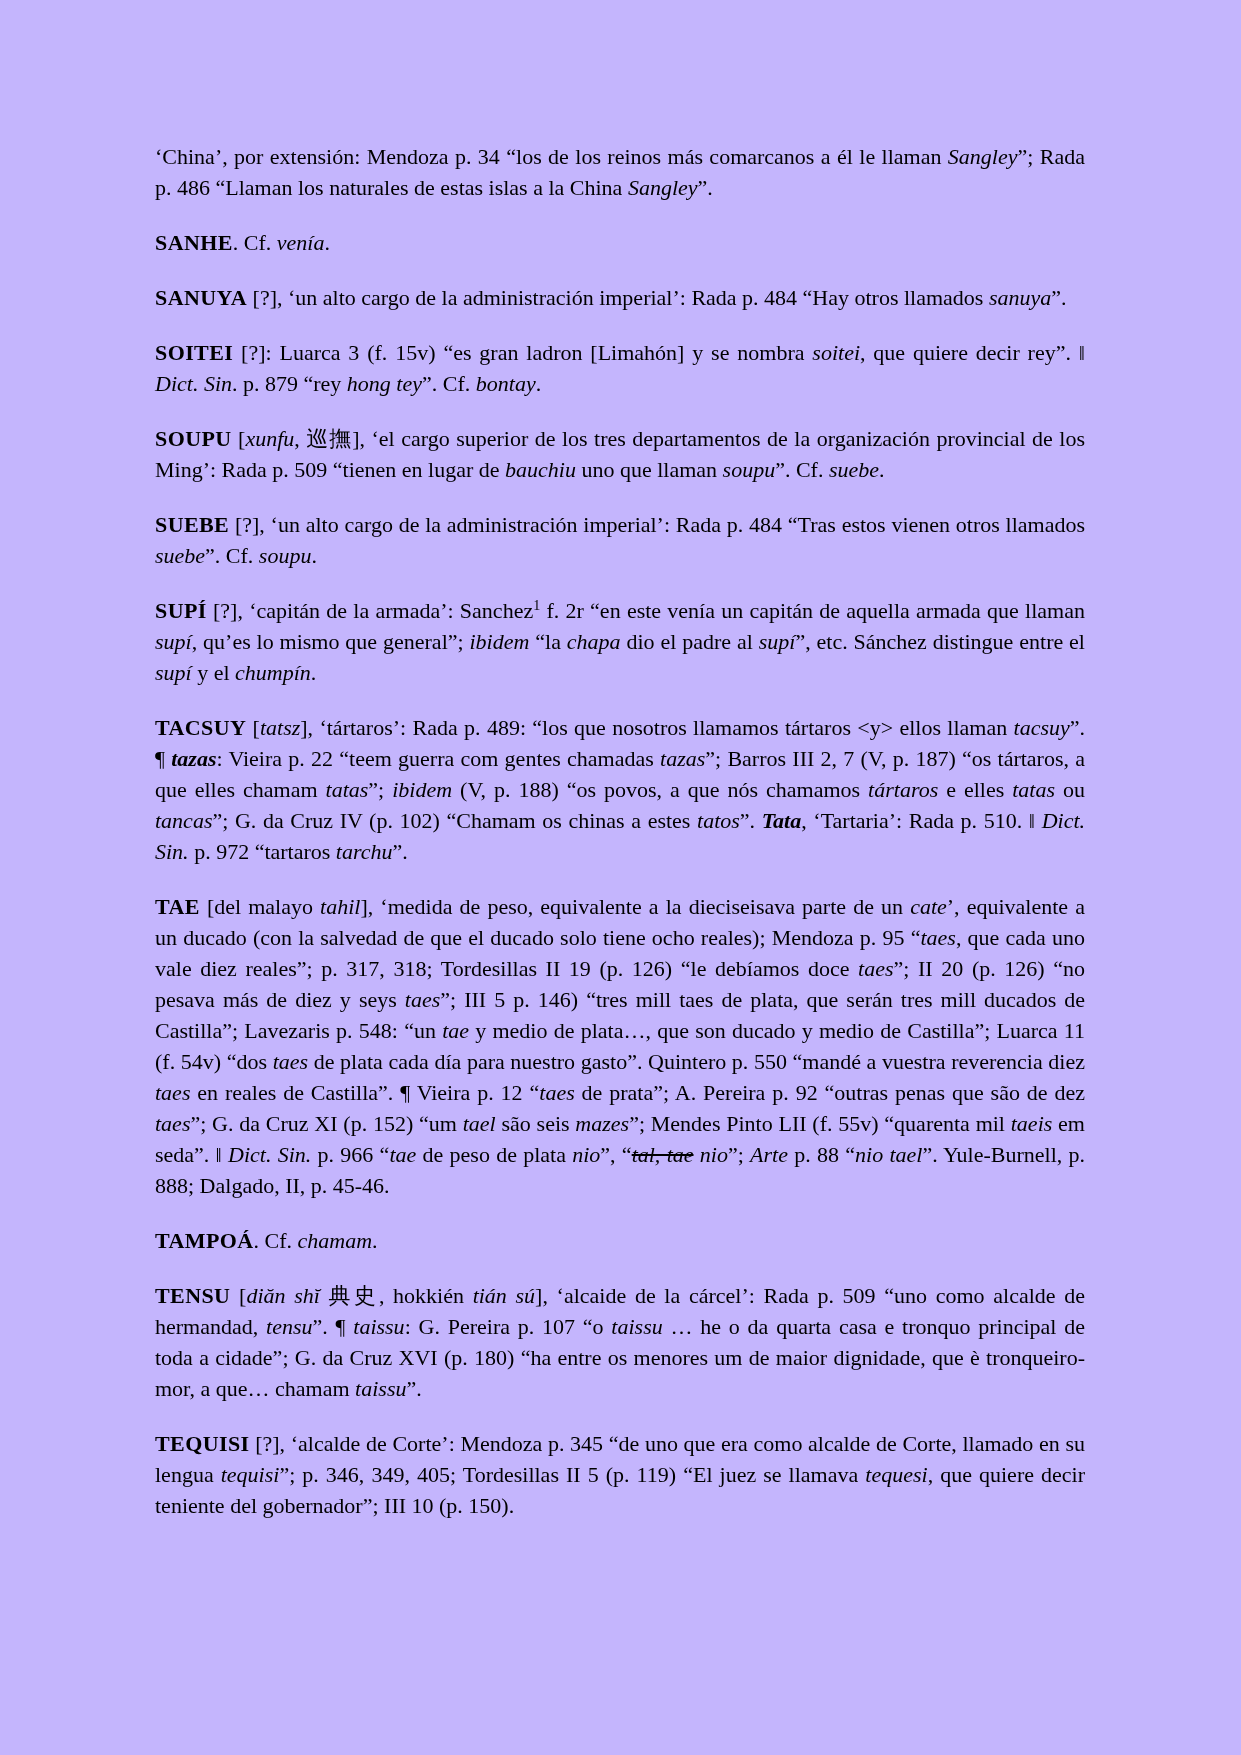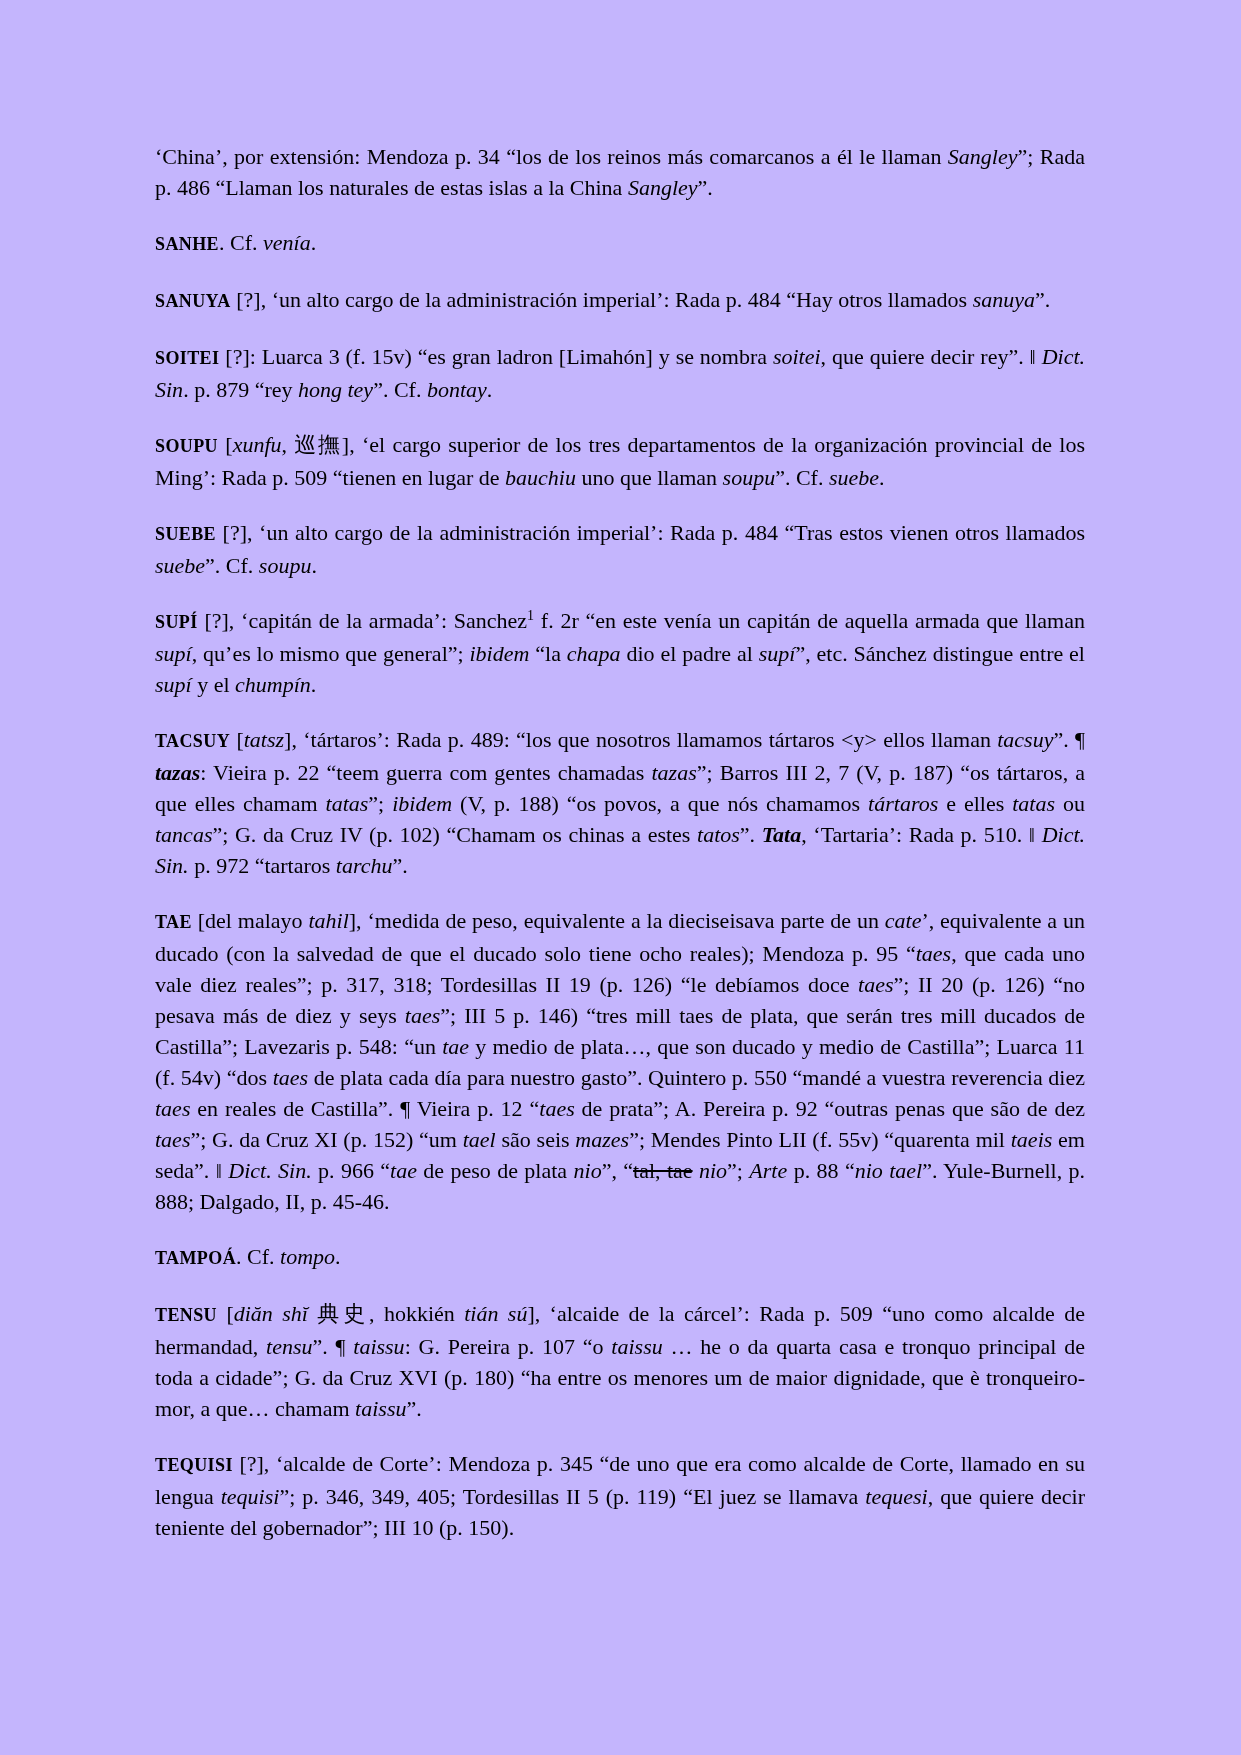--- a/index.html
+++ b/index.html
@@ -24,24 +24,24 @@
     font-size: 22px;
     line-height: 31px;
     color: #000000;
     text-align: justify;
     margin: 0 0 24px 0;
     padding: 0;
   }
   .run-n  { }
   .run-i  { font-style: italic; }
   .run-bi { font-style: italic; font-weight: bold; }
-  .run-si { text-decoration: line-through; }
+  .run-si { font-style: italic; text-decoration: line-through; }
   .run-sc {
     font-weight: bold;
-    font-size: 18px;
+    font-size: 22px;
     letter-spacing: 0.4px;
   }
   .run-sup {
     vertical-align: super;
     font-size: 14px;
     line-height: 0;
   }
 </style>
 </head>
 <body>
@@ -50,17 +50,17 @@
   <div class="entries">
       <p class="entry"><span class="run-n">‘China’, por extensión: Mendoza p. 34 “los de los reinos más comarcanos a él le llaman </span><span class="run-i">Sangley</span><span class="run-n">”; Rada p. 486 “Llaman los naturales de estas islas a la China </span><span class="run-i">Sangley</span><span class="run-n">”.</span></p>
       <p class="entry"><span class="run-sc">SANHE</span><span class="run-n">. Cf. </span><span class="run-i">venía</span><span class="run-n">.</span></p>
       <p class="entry"><span class="run-sc">SANUYA</span><span class="run-n"> [?], ‘un alto cargo de la administración imperial’: Rada p. 484 “Hay otros llamados </span><span class="run-i">sanuya</span><span class="run-n">”.</span></p>
       <p class="entry"><span class="run-sc">SOITEI</span><span class="run-n"> [?]: Luarca 3 (f. 15v) “es gran ladron [Limahón] y se nombra </span><span class="run-i">soitei</span><span class="run-n">, que quiere decir rey”. ‖ </span><span class="run-i">Dict. Sin</span><span class="run-n">. p. 879 “rey </span><span class="run-i">hong tey</span><span class="run-n">”. Cf. </span><span class="run-i">bontay</span><span class="run-n">.</span></p>
       <p class="entry"><span class="run-sc">SOUPU</span><span class="run-n"> [</span><span class="run-i">xunfu</span><span class="run-n">, 巡撫], ‘el cargo superior de los tres departamentos de la organización provincial de los Ming’: Rada p. 509 “tienen en lugar de </span><span class="run-i">bauchiu</span><span class="run-n"> uno que llaman </span><span class="run-i">soupu</span><span class="run-n">”. Cf. </span><span class="run-i">suebe</span><span class="run-n">.</span></p>
       <p class="entry"><span class="run-sc">SUEBE</span><span class="run-n"> [?], ‘un alto cargo de la administración imperial’: Rada p. 484 “Tras estos vienen otros llamados </span><span class="run-i">suebe</span><span class="run-n">”. Cf. </span><span class="run-i">soupu</span><span class="run-n">.</span></p>
       <p class="entry"><span class="run-sc">SUPÍ</span><span class="run-n"> [?], ‘capitán de la armada’: Sanchez</span><span class="run-sup">1</span><span class="run-n"> f. 2r “en este venía un capitán de aquella armada que llaman </span><span class="run-i">supí</span><span class="run-n">, qu’es lo mismo que general”; </span><span class="run-i">ibidem</span><span class="run-n"> “la </span><span class="run-i">chapa</span><span class="run-n"> dio el padre al </span><span class="run-i">supí</span><span class="run-n">”, etc. Sánchez distingue entre el </span><span class="run-i">supí</span><span class="run-n"> y el </span><span class="run-i">chumpín</span><span class="run-n">.</span></p>
       <p class="entry"><span class="run-sc">TACSUY</span><span class="run-n"> [</span><span class="run-i">tatsz</span><span class="run-n">], ‘tártaros’: Rada p. 489: “los que nosotros llamamos tártaros &lt;y&gt; ellos llaman </span><span class="run-i">tacsuy</span><span class="run-n">”. ¶ </span><span class="run-bi">tazas</span><span class="run-n">: Vieira p. 22 “teem guerra com gentes chamadas </span><span class="run-i">tazas</span><span class="run-n">”; Barros III 2, 7 (V, p. 187) “os tártaros, a que elles chamam </span><span class="run-i">tatas</span><span class="run-n">”; </span><span class="run-i">ibidem</span><span class="run-n"> (V, p. 188) “os povos, a que nós chamamos </span><span class="run-i">tártaros</span><span class="run-n"> e elles </span><span class="run-i">tatas</span><span class="run-n"> ou </span><span class="run-i">tancas</span><span class="run-n">”; G. da Cruz IV (p. 102)  “Chamam os chinas a estes </span><span class="run-i">tatos</span><span class="run-n">”. </span><span class="run-bi">Tata</span><span class="run-n">, ‘Tartaria’: Rada p. 510. ‖ </span><span class="run-i">Dict. Sin.</span><span class="run-n"> p. 972 “tartaros </span><span class="run-i">tarchu</span><span class="run-n">”.</span></p>
       <p class="entry"><span class="run-sc">TAE</span><span class="run-n"> [del malayo </span><span class="run-i">tahil</span><span class="run-n">], ‘medida de peso, equivalente a la dieciseisava parte de un </span><span class="run-i">cate</span><span class="run-n">’, equivalente a un ducado (con la salvedad de que el ducado solo tiene ocho reales); Mendoza p. 95 “</span><span class="run-i">taes</span><span class="run-n">, que cada uno vale diez reales”; p. 317, 318; Tordesillas II 19 (p. 126) “le debíamos doce </span><span class="run-i">taes</span><span class="run-n">”; II 20 (p. 126) “no pesava más de diez y seys </span><span class="run-i">taes</span><span class="run-n">”; III 5 p. 146) “tres mill taes de plata, que serán tres mill ducados de Castilla”; Lavezaris p. 548: “un </span><span class="run-i">tae</span><span class="run-n"> y medio de plata…, que son ducado y medio de Castilla”; Luarca 11 (f. 54v) “dos </span><span class="run-i">taes</span><span class="run-n"> de plata cada día para nuestro gasto”. Quintero p. 550 “mandé a vuestra reverencia diez </span><span class="run-i">taes</span><span class="run-n"> en reales de Castilla”. ¶ Vieira p. 12 “</span><span class="run-i">taes</span><span class="run-n"> de prata”; A. Pereira p. 92 “outras penas que são de dez </span><span class="run-i">taes</span><span class="run-n">”; G. da Cruz XI (p. 152) “um </span><span class="run-i">tael</span><span class="run-n"> são seis </span><span class="run-i">mazes</span><span class="run-n">”; Mendes Pinto LII (f. 55v) “quarenta mil </span><span class="run-i">taeis</span><span class="run-n"> em seda”. ‖ </span><span class="run-i">Dict. Sin.</span><span class="run-n"> p. 966 “</span><span class="run-i">tae</span><span class="run-n"> de peso de plata </span><span class="run-i">nio</span><span class="run-n">”, “</span><span class="run-si">tal, tae</span><span class="run-n"> </span><span class="run-i">nio</span><span class="run-n">”; </span><span class="run-i">Arte</span><span class="run-n"> p. 88 “</span><span class="run-i">nio tael</span><span class="run-n">”. Yule-Burnell, p. 888; Dalgado, II, p. 45-46.</span></p>
-      <p class="entry"><span class="run-sc">TAMPOÁ</span><span class="run-n">. Cf. </span><span class="run-i">tompo</span><span class="run-n">.</span></p>
+      <p class="entry"><span class="run-sc">TAMPOÁ</span><span class="run-n">. Cf. </span><span class="run-i">chamam</span><span class="run-n">.</span></p>
       <p class="entry"><span class="run-sc">TENSU</span><span class="run-n"> [</span><span class="run-i">diăn shĭ</span><span class="run-n"> 典史, hokkién </span><span class="run-i">tián sú</span><span class="run-n">], ‘alcaide de la cárcel’: Rada p. 509 “uno como alcalde de hermandad, </span><span class="run-i">tensu</span><span class="run-n">”. ¶ </span><span class="run-i">taissu</span><span class="run-n">: G. Pereira p. 107 “o </span><span class="run-i">taissu</span><span class="run-n"> … he o da quarta casa e tronquo principal de toda a cidade”; G. da Cruz XVI (p. 180) “ha entre os menores um de maior dignidade, que è tronqueiro-mor, a que… chamam </span><span class="run-i">taissu</span><span class="run-n">”.</span></p>
       <p class="entry"><span class="run-sc">TEQUISI</span><span class="run-n"> [?], ‘alcalde de Corte’: Mendoza p. 345 “de uno que era como alcalde de Corte, llamado en su lengua </span><span class="run-i">tequisi</span><span class="run-n">”; p. 346, 349, 405; Tordesillas II 5 (p. 119) “El juez se llamava </span><span class="run-i">tequesi</span><span class="run-n">, que quiere decir teniente del gobernador”; III 10 (p. 150).</span></p>
     </div>
 </div>
 
 </body></html>

